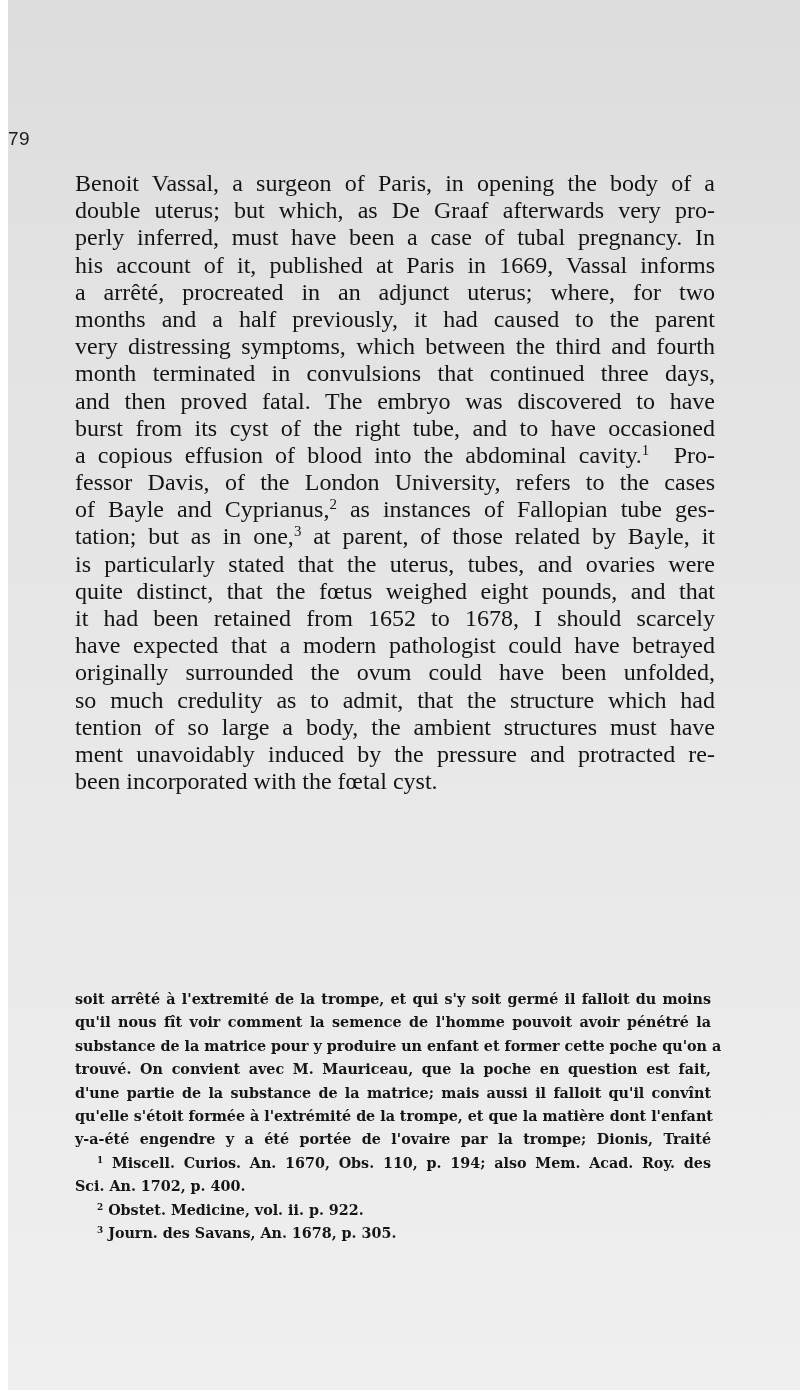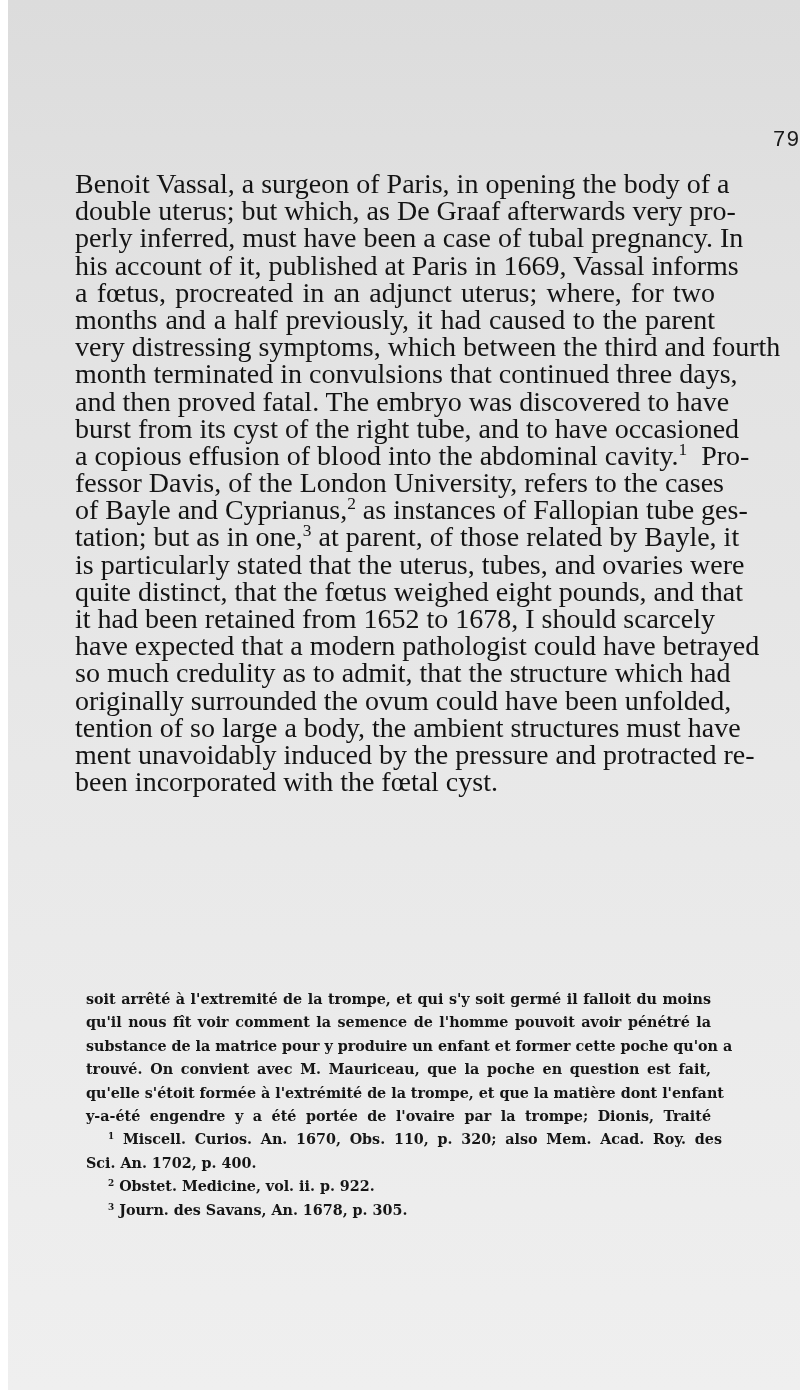--- a/index.html
+++ b/index.html
@@ -19,33 +19,33 @@
     top: 0;
     width: 792px;
     height: 1390px;
     background: linear-gradient(180deg, #dcdcdc 0%, #e2e2e2 20%, #e8e8e8 55%, #ececec 80%, #efefef 100%);
   }
   .page-number {
     position: absolute;
     left: 0;
     width: 100%;
     top: 128px;
-    text-align: right;
-    font-family: Liberation Mono, monospace;
-    font-size: 22px;
+    text-align: left;
+    font-family: Liberation Sans, sans-serif;
+    font-size: 19px;
     color: #1a1a1a;
     letter-spacing: 0.5px;
   }
   .body-text {
     position: absolute;
     left: 67px;
     top: 170px;
     width: 640px;
     font-family: "Liberation Serif", serif;
-    font-size: 28px;
+    font-size: 24px;
     line-height: 27.2px;
     color: #141414;
   }
   .line {
     display: block;
     white-space: nowrap;
     text-align: justify;
     text-align-last: justify;
     height: 27.2px;
   }
@@ -62,21 +62,20 @@
     font-size: 14.3px;
     line-height: 23.4px;
     color: #151515;
   }
   .fline {
     display: block;
     white-space: nowrap;
     text-align: justify;
     text-align-last: justify;
     height: 23.4px;
-    margin-left: 11px;
   }
   .fline.last { text-align-last: left; }
   .fline.note { padding-left: 22px; text-align-last: left; }
   .fline.note.justify { text-align-last: justify; width: 614px; }
   sup {
     font-size: 62%;
     line-height: 0;
     vertical-align: 0.55em;
   }
 </style>
@@ -85,48 +84,49 @@
 
 <div class="page">
 
   <div class="page-number">79</div>
 
   <div class="body-text">
     <span class="line">Benoit Vassal, a surgeon of Paris, in opening the body of a</span>
     <span class="line">double uterus; but which, as De Graaf afterwards very pro-</span>
     <span class="line">perly inferred, must have been a case of tubal pregnancy.  In</span>
     <span class="line">his account of it, published at Paris in 1669, Vassal informs</span>
-    <span class="line">a fœtus, procreated in an adjunct uterus; where, for two</span>
+    <span class="line">a arrêté, procreated in an adjunct uterus; where, for two</span>
     <span class="line">months and a half previously, it had caused to the parent</span>
     <span class="line">very distressing symptoms, which between the third and fourth</span>
     <span class="line">month terminated in convulsions that continued three days,</span>
     <span class="line">and then proved fatal.  The embryo was discovered to have</span>
     <span class="line">burst from its cyst of the right tube, and to have occasioned</span>
     <span class="line"><span>a copious effusion of blood into the abdominal cavity.</span><sup>1</sup><span style="white-space:pre">  Pro-</span></span>
     <span class="line">fessor Davis, of the London University, refers to the cases</span>
     <span class="line"><span>of Bayle and Cyprianus,</span><sup>2</sup><span style="white-space:pre"> as instances of Fallopian tube ges-</span></span>
     <span class="line"><span>tation; but as in one,</span><sup>3</sup><span style="white-space:pre"> at parent, of those related by Bayle, it</span></span>
     <span class="line">is particularly stated that the uterus, tubes, and ovaries were</span>
     <span class="line">quite distinct, that the fœtus weighed eight pounds, and that</span>
     <span class="line">it had been retained from 1652 to 1678, I should scarcely</span>
     <span class="line">have expected that a modern pathologist could have betrayed</span>
+    <span class="line">originally surrounded the ovum could have been unfolded,</span>
     <span class="line">so much credulity as to admit, that the structure which had</span>
-    <span class="line">originally surrounded the ovum could have been unfolded,</span>
     <span class="line">tention of so large a body, the ambient structures must have</span>
     <span class="line">ment unavoidably induced by the pressure and protracted re-</span>
     <span class="line last">been incorporated with the fœtal cyst.</span>
   </div>
 
   <div class="footnotes">
     <span class="fline">soit arrêté à l'extremité de la trompe, et qui s'y soit germé il falloit du moins</span>
     <span class="fline">qu'il nous fît voir comment la semence de l'homme pouvoit avoir pénétré la</span>
     <span class="fline">substance de la matrice pour y produire un enfant et former cette poche qu'on a</span>
     <span class="fline">trouvé.  On convient avec M. Mauriceau, que la poche en question est fait,</span>
+    <span class="fline">d'une partie de la substance de la matrice; mais aussi il falloit qu'il convînt</span>
     <span class="fline">qu'elle s'étoit formée à l'extrémité de la trompe, et que la matière dont l'enfant</span>
     <span class="fline">y-a-été engendre y a été portée de l'ovaire par la trompe; Dionis, Traité</span>
 
-    <span class="fline note justify"><sup>1</sup> <span>Miscell. Curios. An. 1670, Obs. 110, p. 320; also Mem. Acad. Roy. des</span></span>
+    <span class="fline note justify"><sup>1</sup> <span>Miscell. Curios. An. 1670, Obs. 110, p. 194; also Mem. Acad. Roy. des</span></span>
     <span class="fline last">Sci. An. 1702, p. 400.</span>
     <span class="fline note"><sup>2</sup> <span>Obstet. Medicine, vol. ii. p. 922.</span></span>
     <span class="fline note"><sup>3</sup> <span>Journ. des Savans, An. 1678, p. 305.</span></span>
   </div>
 
 </div>
 
 </body></html>

